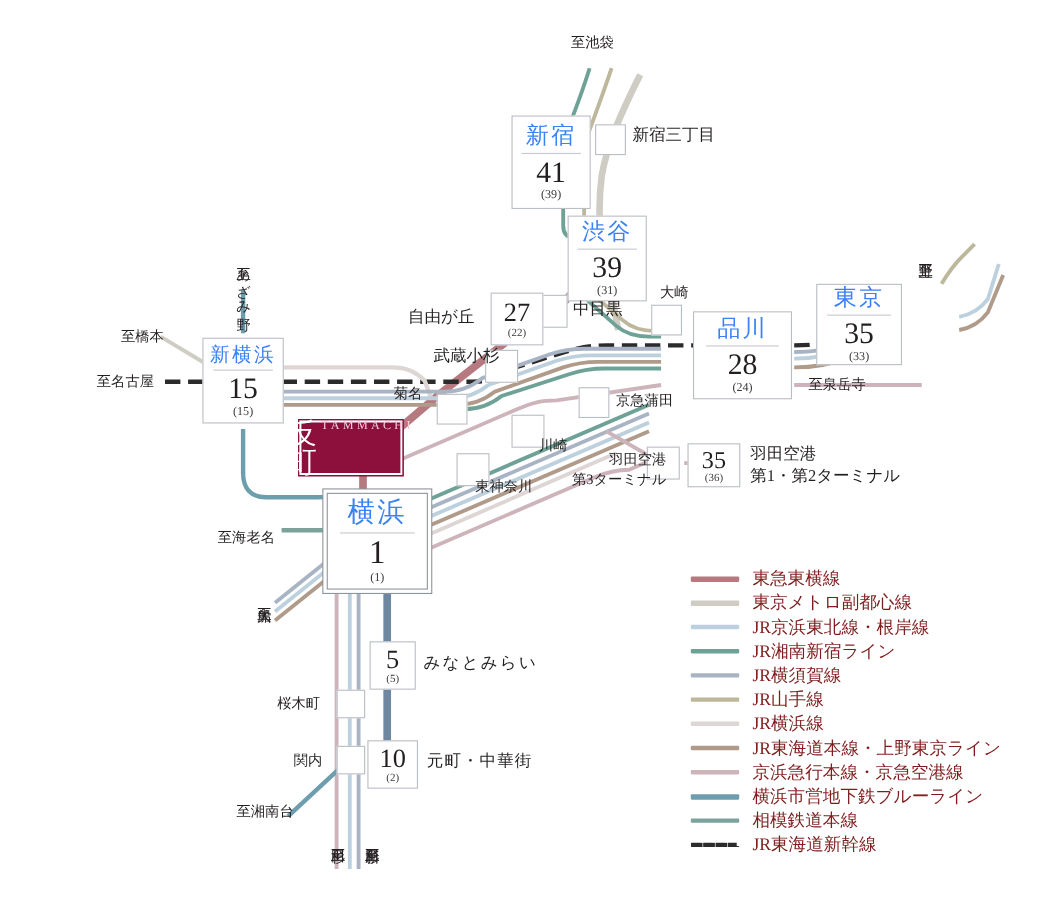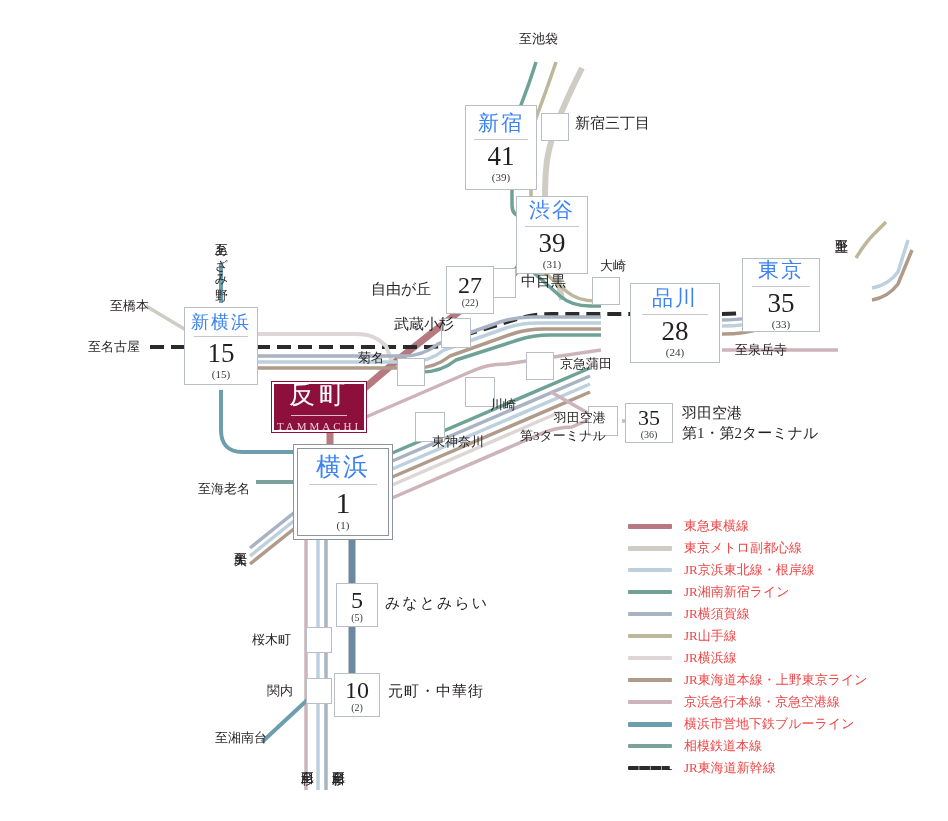--- a/index.html
+++ b/index.html
@@ -23,37 +23,37 @@
   .sq{position:absolute;background:#fff;border:1px solid #b9bdc4;box-sizing:border-box;}
 
   
   .numbox{position:absolute;background:#fff;border:1px solid #b9bdc4;box-sizing:border-box;
           display:flex;flex-direction:column;align-items:center;justify-content:center;}
   .numbox .min{font-size:24px;line-height:1;}
   .numbox .alt{font-size:10px;line-height:1;margin-top:1px;color:#3a3a3a;}
 
   
   .feature{position:absolute;background:#8c0f3c;border:1px solid #8c0f3c;box-sizing:border-box;
-           display:flex;flex-direction:column;align-items:center;justify-content:center;
+           display:flex;flex-direction:row;align-items:flex-start;justify-content:center;
            box-shadow:inset 0 0 0 2px #fff, inset 0 0 0 3px #8c0f3c;}
   .feature .nm{font-size:26px;letter-spacing:4px;color:#ffffff;line-height:1;}
   .feature .rule{width:60%;height:1px;background:#e3b9c8;margin:7px 0 5px;}
   .feature .rom{font-size:11px;letter-spacing:3px;color:#f0cdd8;line-height:1;}
 
   
   .lbl{position:absolute;font-size:15px;color:#231f20;white-space:nowrap;line-height:1.25;}
   .lbl.sm{font-size:13px;}
   .lbl.vert{writing-mode:vertical-rl;text-orientation:upright;white-space:nowrap;line-height:1.15;}
   .lbl.two{white-space:pre-line;line-height:1.35;}
 
   
   #legend{position:absolute;left:628px;top:515px;width:300px;}
   .lg-row{display:flex;align-items:center;height:22px;}
   .lg-sw{width:44px;height:5px;flex:0 0 44px;margin-right:12px;border-radius:1px;}
-  .lg-tx{font-size:13px;color:#ef4444;white-space:nowrap;}
+  .lg-tx{font-size:16px;color:#7f1d1d;white-space:nowrap;}
 </style>
 </head>
 <body>
 
 <div id="map">
 
   <svg id="lines" viewBox="0 0 948 821" xmlns="http://www.w3.org/2000/svg">
     <g fill="none" stroke-linecap="butt" stroke-linejoin="round">
 
       <path d="M536,62 C528,88 520,108 512,128 L512,190" stroke="#6fa296" stroke-width="3.5"></path>

